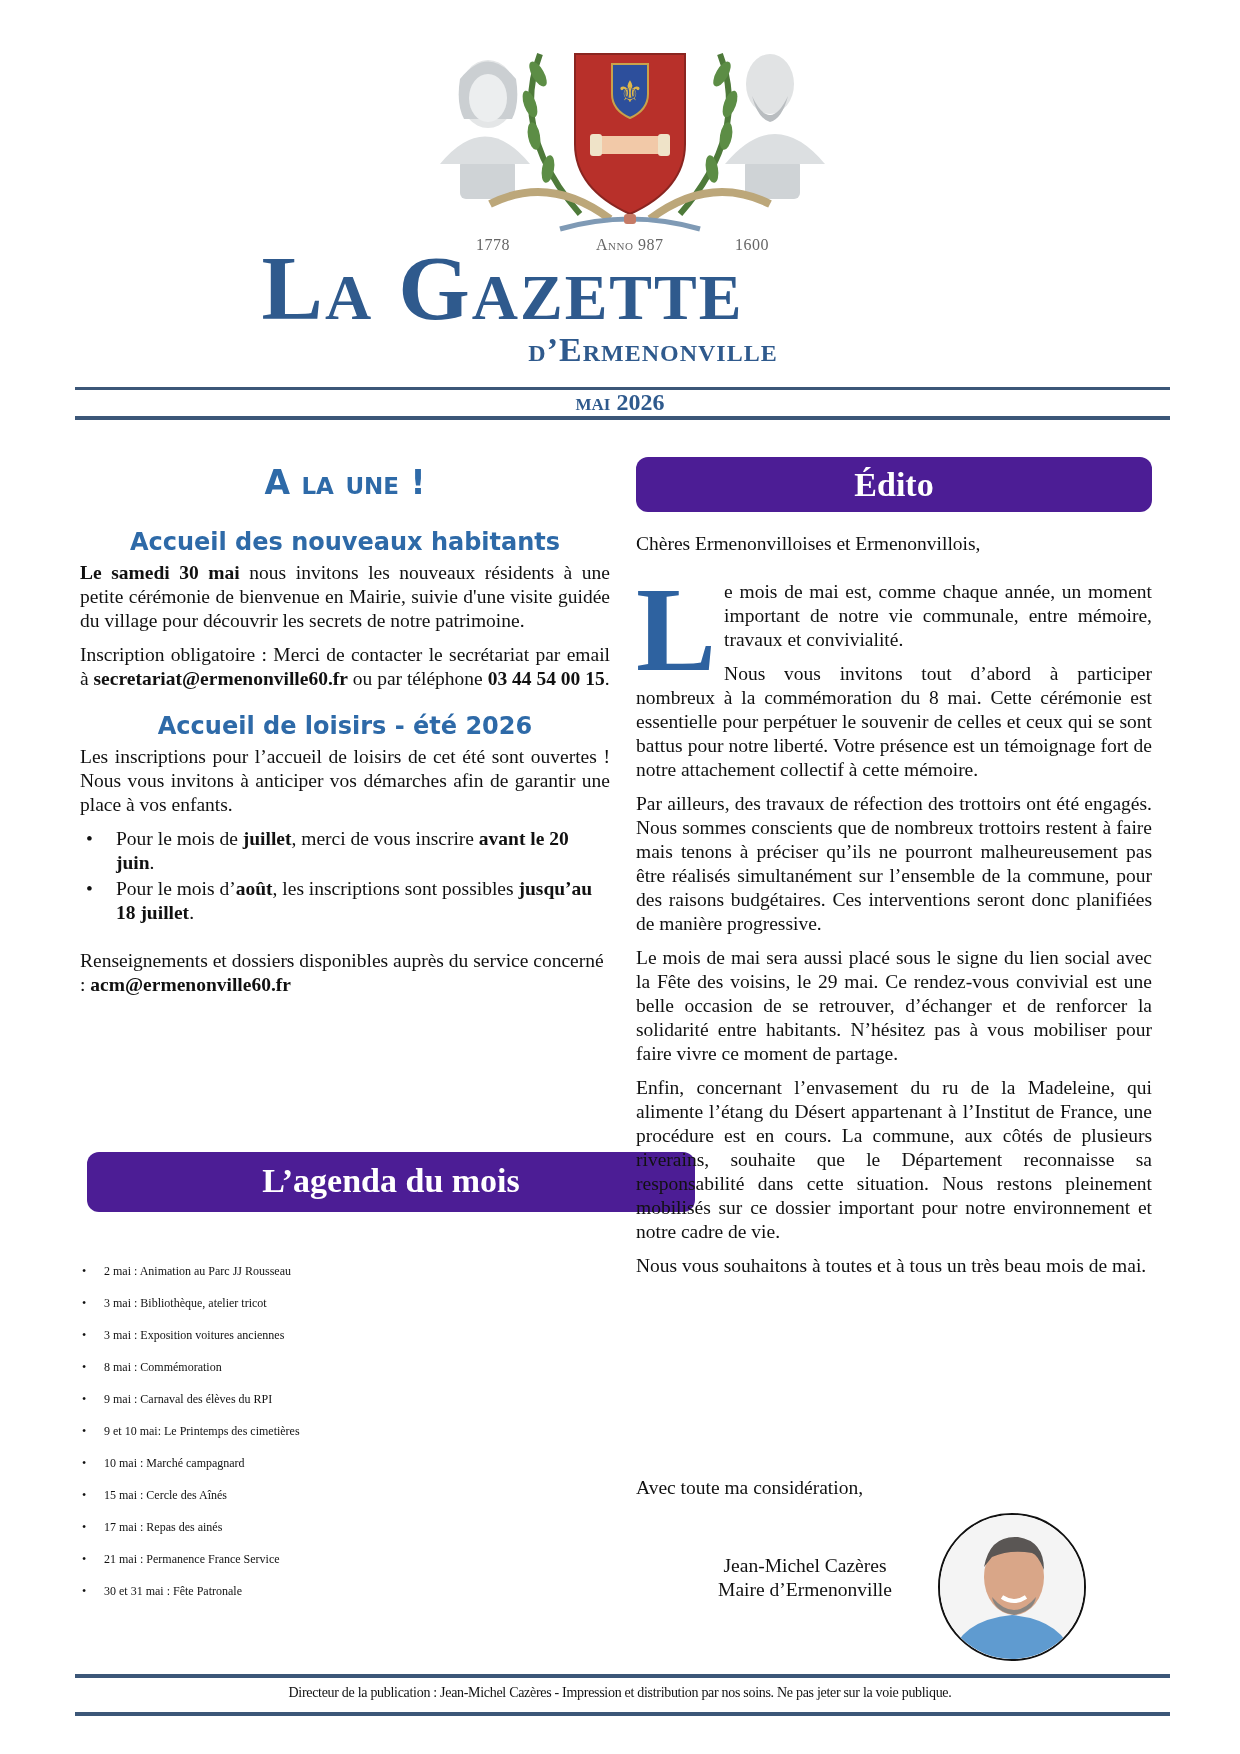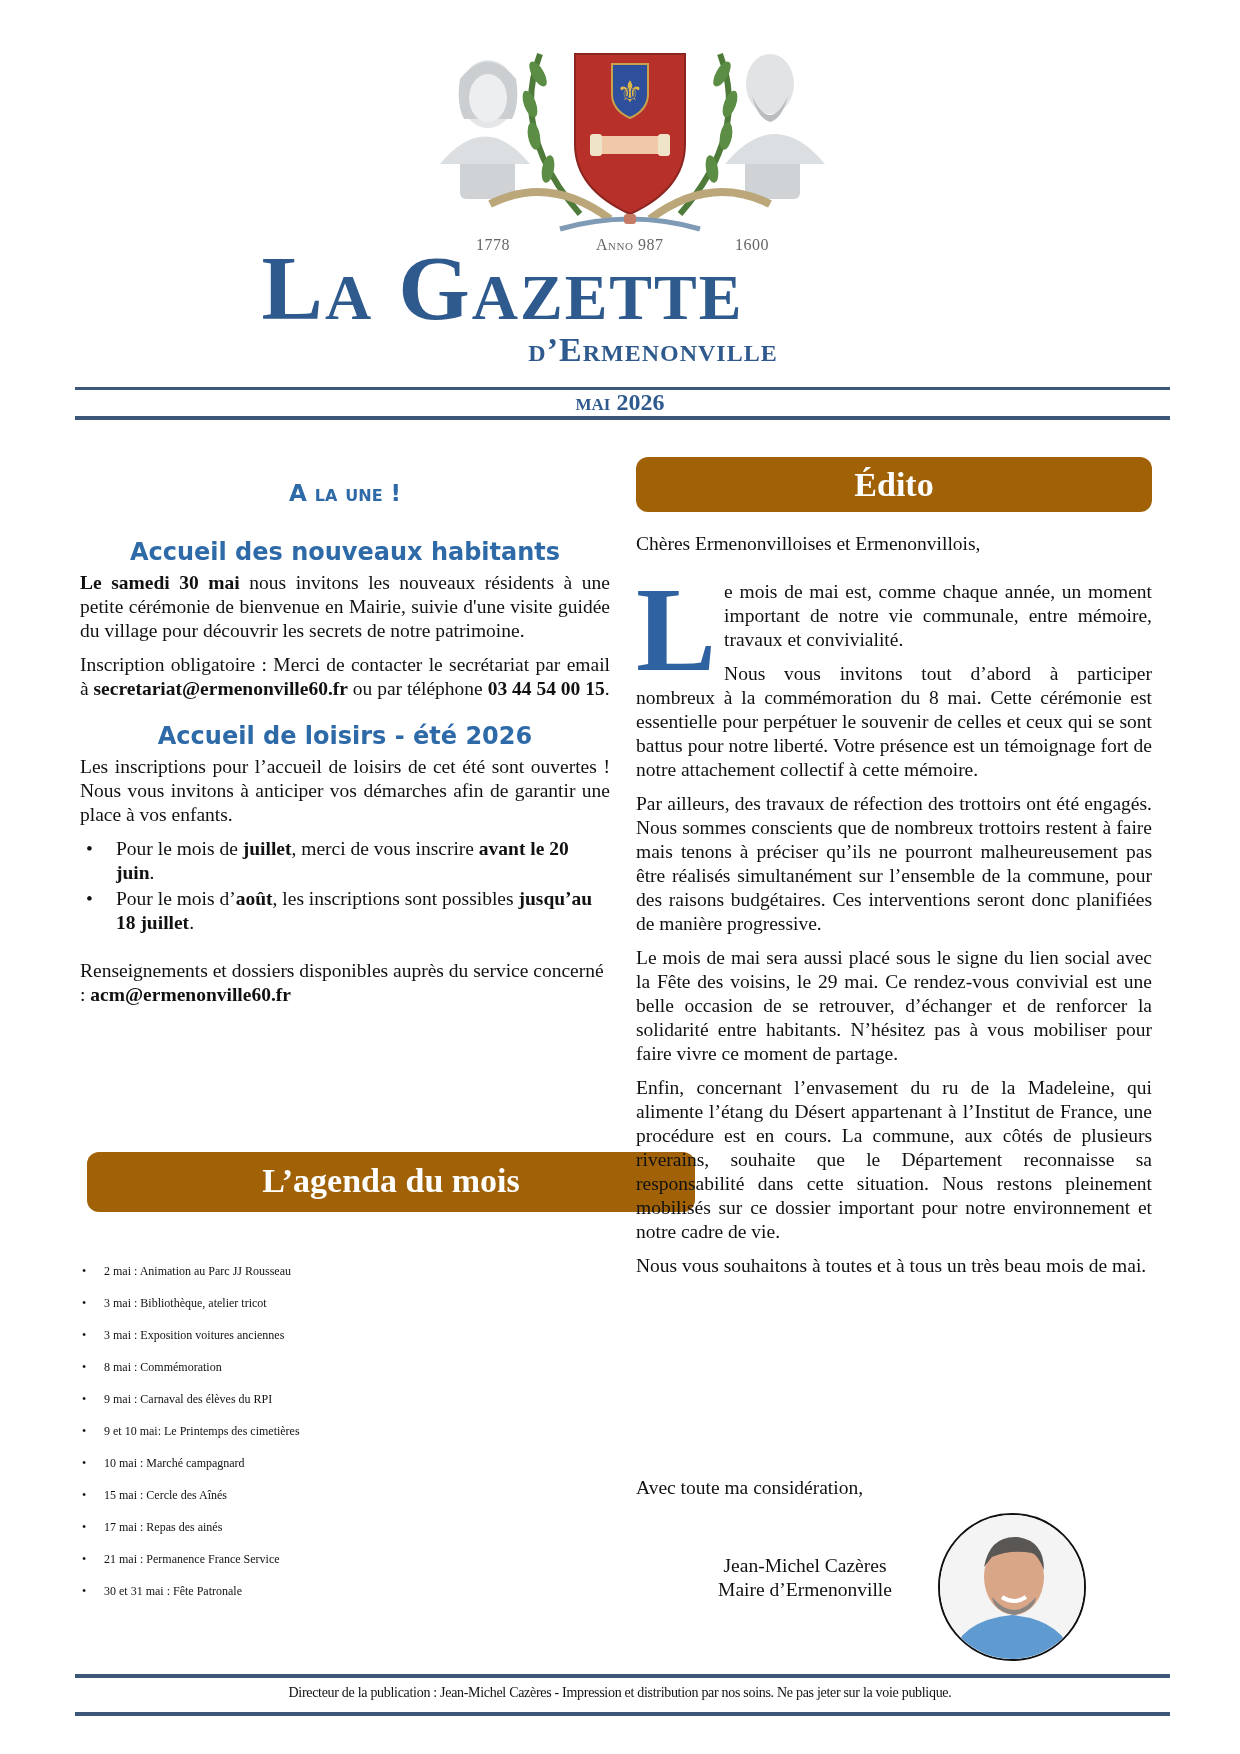--- a/index.html
+++ b/index.html
@@ -16,28 +16,28 @@
   #title { left:0; width:1005px; top:238px; text-align:center; font-family:"Liberation Serif", serif; font-weight:bold; color:#2f5a8d; font-size:92px; line-height:100px; font-variant:small-caps; letter-spacing:2px; }
   #subtitle { left:0; width:1240px; top:330px; text-align:center; font-family:"Liberation Serif", serif; font-weight:bold; color:#2f5a8d; font-size:34px; line-height:40px; font-variant:small-caps; letter-spacing:1px;padding-left:33px; }
 
   .rule { left:75px; width:1095px; background:#3c5778; }
   #rule-1 { top:387px; height:3px; }
   #rule-2 { top:416px; height:4px; }
   #issue-date { left:0; width:1240px; top:388px; text-align:center; font-weight:bold; color:#2f5a8d; font-size:24px; line-height:28px; font-variant:small-caps; }
 
   
   #col-left { left:80px; top:455px; width:530px; }
-  .une-title { text-align:center; font-family:"DejaVu Sans", sans-serif; font-weight:bold; color:#2e6aa8; font-size:23px; line-height:44px; font-variant:small-caps; margin:16px 0 22px; }
+  .une-title { text-align:center; font-family:"DejaVu Sans", sans-serif; font-weight:bold; color:#2e6aa8; font-size:33px; line-height:44px; font-variant:small-caps; margin:6px 0 22px; }
   .sub-title { text-align:center; font-family:"DejaVu Sans", sans-serif; font-weight:bold; color:#2e6aa8; font-size:24px; line-height:30px; margin:0 0 4px; }
   p.body { margin:0 0 10px; font-size:19.5px; line-height:24px; text-align:justify; }
   ul.bul { margin:10px 0 0; padding:0 0 0 30px; font-size:19.5px; line-height:24px; list-style:none; }
   ul.bul li { position:relative; margin:0 6px 2px; }
   ul.bul li::before { content:"•"; position:absolute; left:-30px; top:0; }
 
-  .banner { background:#a16207; border-radius:12px; color:#fff; text-align:center; font-family:"Liberation Serif", serif; font-weight:bold; }
+  .banner { background:#4c1d95; border-radius:12px; color:#fff; text-align:center; font-family:"Liberation Serif", serif; font-weight:bold; }
   #agenda-banner { left:87px; top:1152px; width:608px; height:60px; font-size:34px; line-height:58px; }
   #agenda-list { left:82px; top:1255px; width:530px; margin:0; padding:0 0 0 22px; list-style:none; font-size:12px; line-height:32px; }
   #agenda-list li { position:relative; }
   #agenda-list li::before { content:"•"; position:absolute; left:-22px; }
 
   
   #edito-banner { left:636px; top:457px; width:516px; height:55px; font-size:34px; line-height:55px; }
   #col-right { left:636px; top:532px; width:516px; }
   .dropcap { float:left; font-family:"Liberation Serif", serif; font-weight:bold; color:#2e62a0; font-size:120px; line-height:88px; margin:6px 8px 0 0; }
   #edito-greeting { margin:0 0 24px; }

